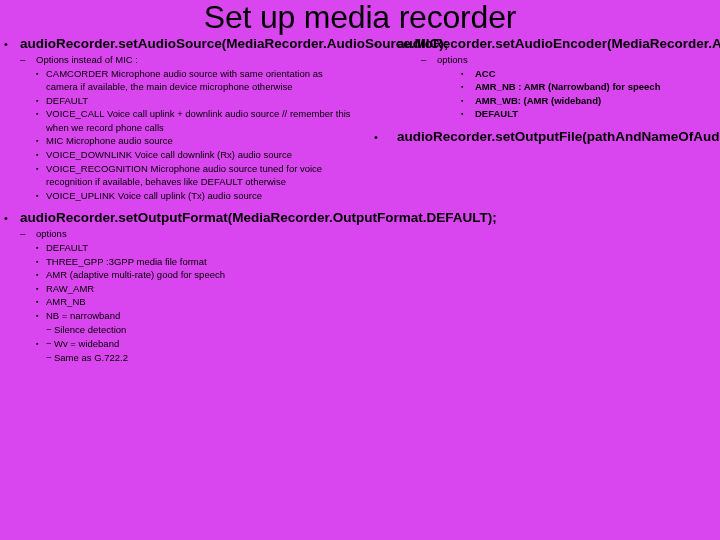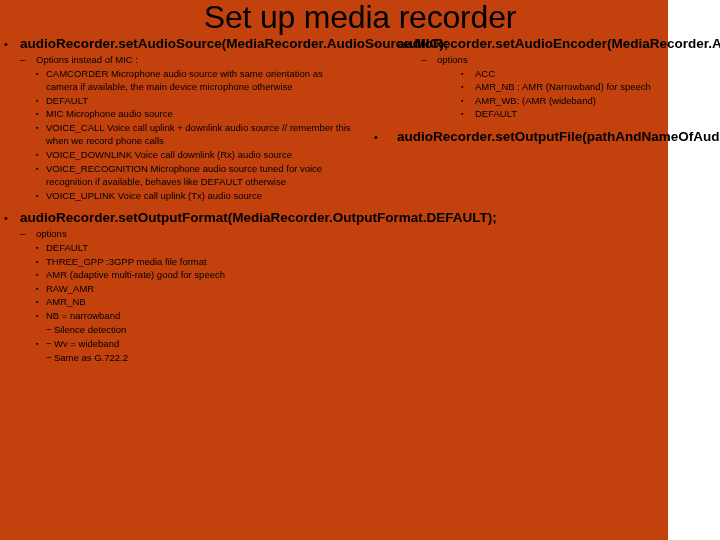--- a/index.html
+++ b/index.html
@@ -10,23 +10,23 @@
   body {
     width: 720px;
     height: 540px;
     font-family: "Liberation Sans", sans-serif;
     color: #000000;
     overflow: hidden;
     position: relative;
   }
   #slide {
     position: relative;
-    width: 668px;
+    width: 720px;
     height: 540px;
-    background: #c2410c;
+    background: #d946ef;
   }
   #slide-title {
     position: absolute;
     left: 0;
     top: -2px;
     width: 720px;
     text-align: center;
     font-size: 32px;
     line-height: 38px;
     font-weight: 400;
@@ -117,21 +117,21 @@
   .l4 > li.item > .bullet {
     font-size: 9.5px;
     line-height: 14px;
   }
 
   
   #right-column .l1 > li.item { padding-left: 35px; }
   #right-column .l1 > li.item > .bullet { left: 12px; }
   #right-column .l2 { padding-left: 24px; }
   #right-column .l3 { padding-left: 24px; }
-  #right-column .l3 > li.item { padding-left: 14px; }
+  #right-column .l3 > li.item { padding-left: 14px; font-weight: bold; }
 
   .ital { }
 
   .spacer-1 { height: 7px; }
 </style>
 </head>
 <body>
 
 <div id="slide">
 
@@ -153,25 +153,25 @@
               <li class="item">
                 <span class="bullet">▪</span>
                 <span class="txt">CAMCORDER Microphone audio source with same orientation as camera if available, the main device microphone otherwise</span>
               </li>
               <li class="item">
                 <span class="bullet">▪</span>
                 <span class="txt">DEFAULT</span>
               </li>
               <li class="item">
                 <span class="bullet">▪</span>
+                <span class="txt">VOICE_CALL Voice call uplink + downlink audio source // remember this when we record phone calls</span>
+              </li>
+              <li class="item">
+                <span class="bullet">▪</span>
                 <span class="txt">MIC Microphone audio source</span>
-              </li>
-              <li class="item">
-                <span class="bullet">▪</span>
-                <span class="txt">VOICE_CALL Voice call uplink + downlink audio source // remember this when we record phone calls</span>
               </li>
               <li class="item">
                 <span class="bullet">▪</span>
                 <span class="txt">VOICE_DOWNLINK Voice call downlink (Rx) audio source</span>
               </li>
               <li class="item">
                 <span class="bullet">▪</span>
                 <span class="txt">VOICE_RECOGNITION Microphone audio source tuned for voice recognition if available, behaves like DEFAULT otherwise</span>
               </li>
               <li class="item">

